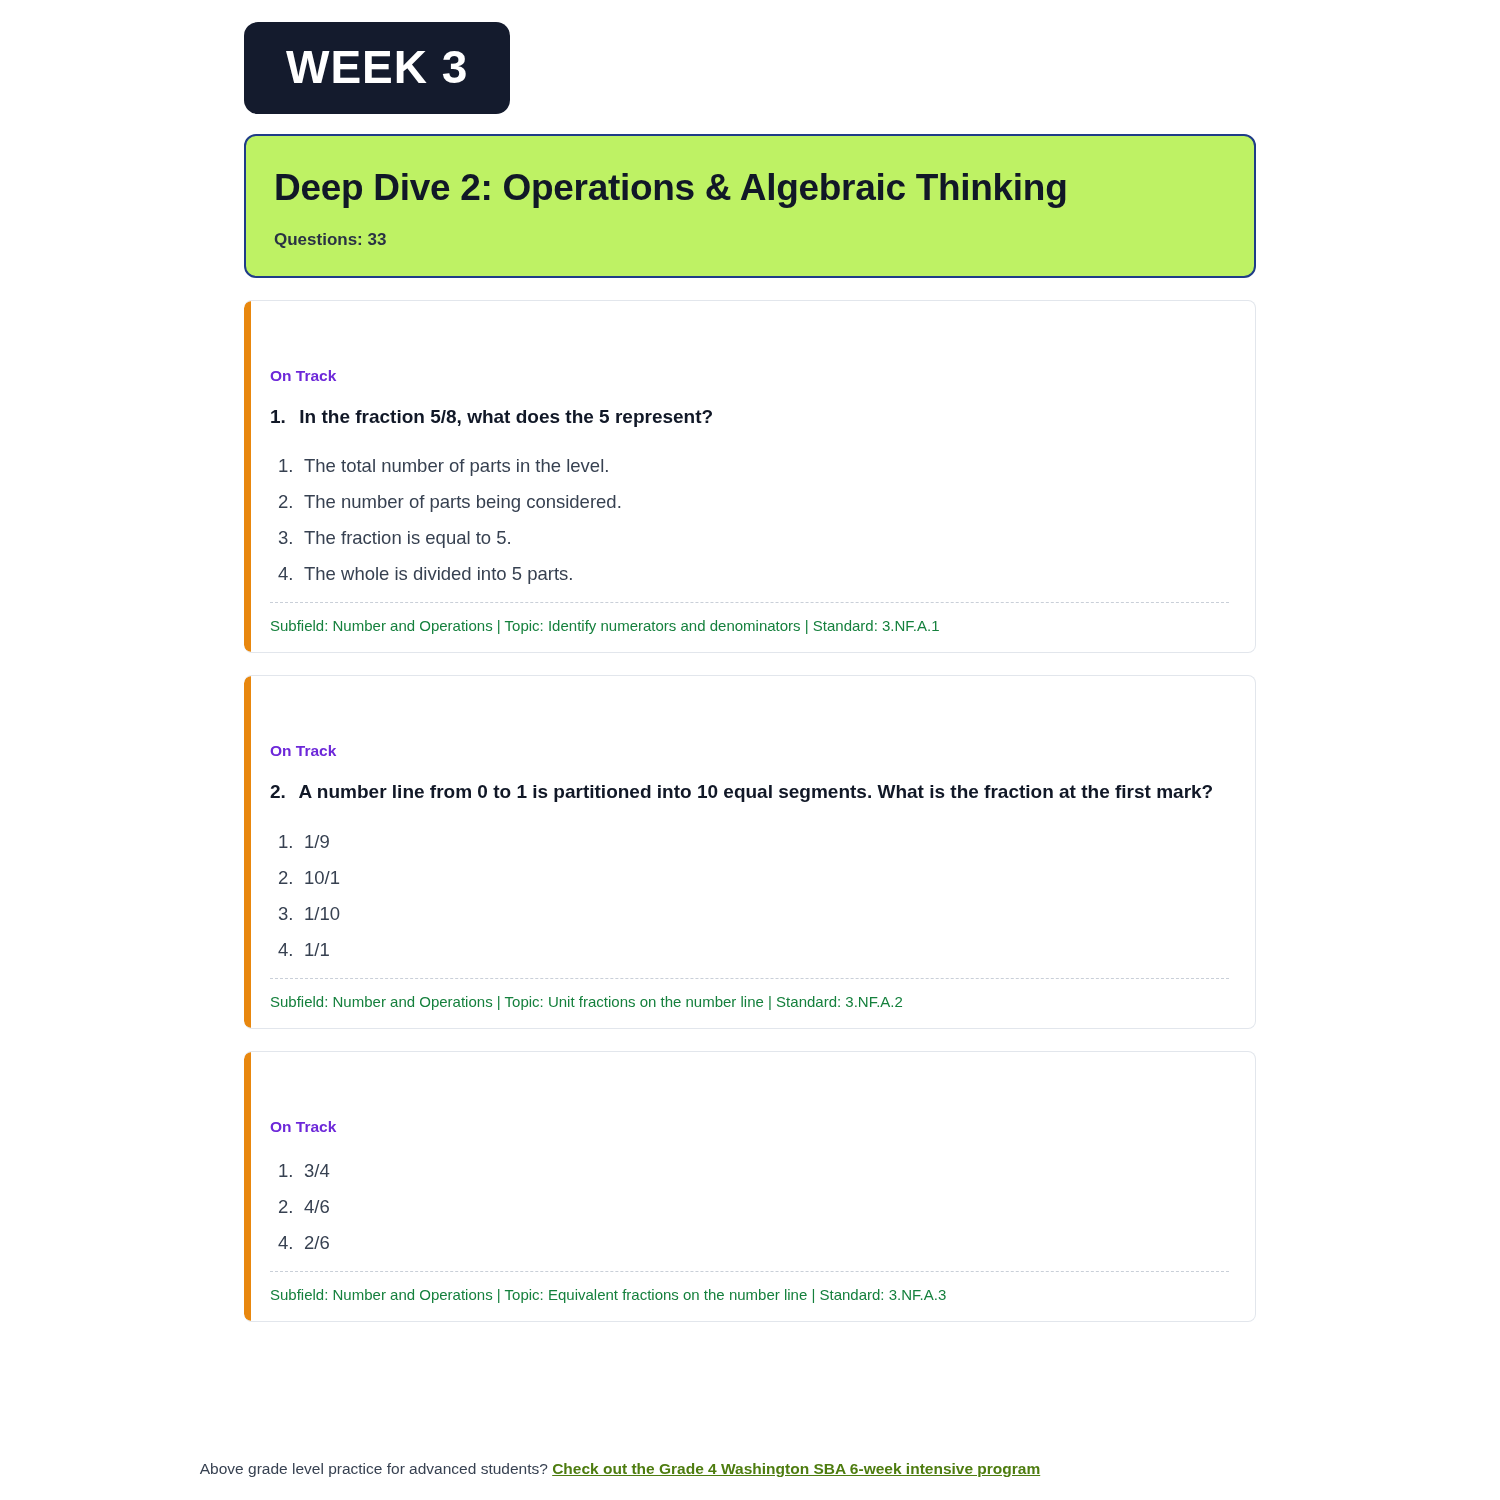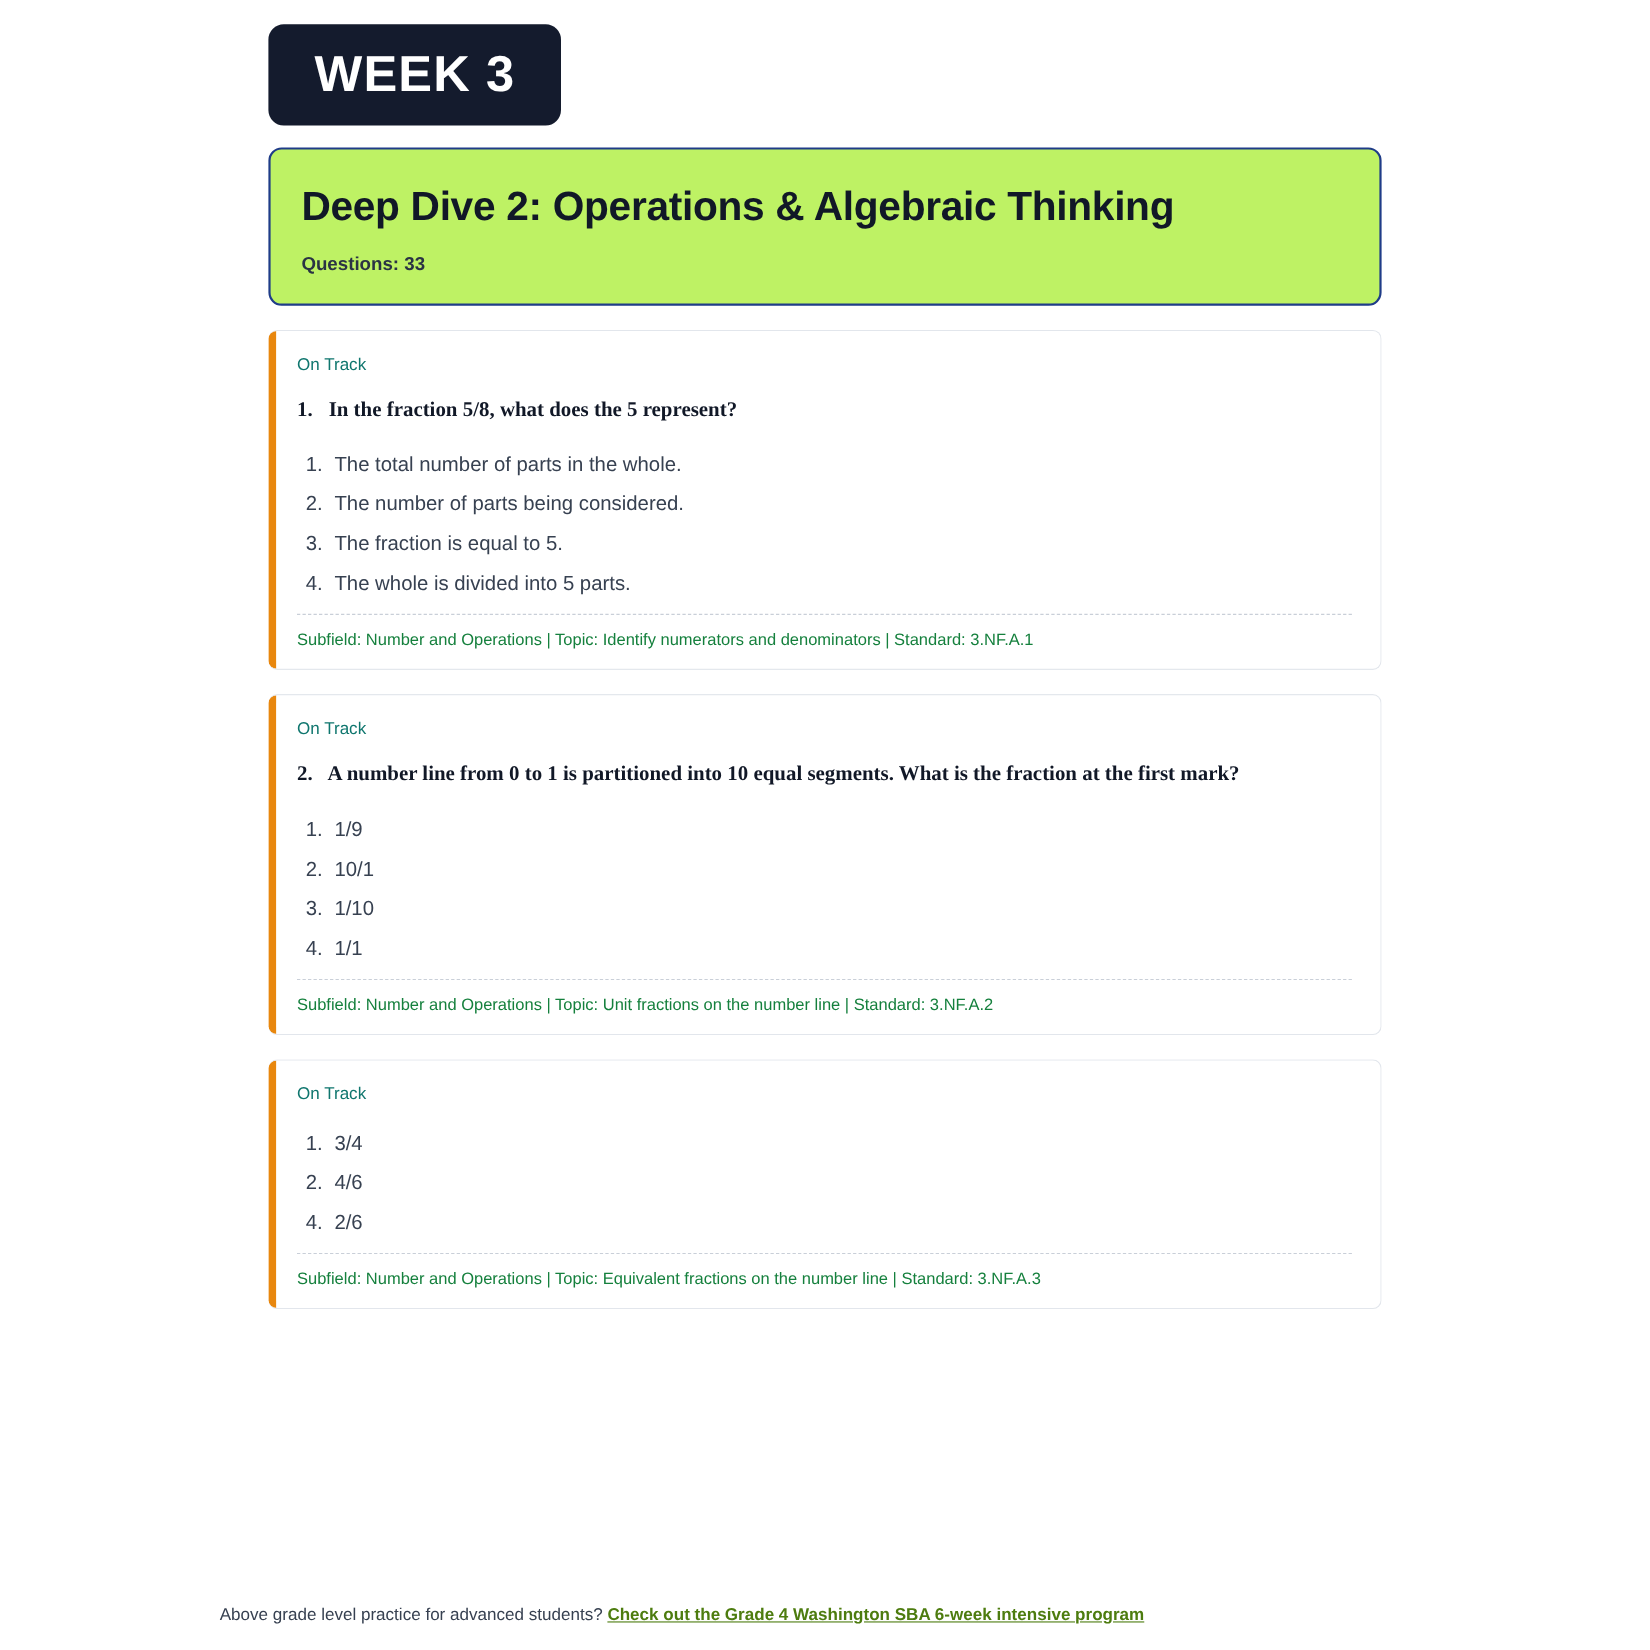--- a/index.html
+++ b/index.html
@@ -91,31 +91,31 @@
     position: absolute;
     left: 0;
     top: 0;
     bottom: 0;
     width: 7px;
     background: #e8870e;
     border-radius: 8px 0 0 8px;
   }
   .qcard .status {
     font-size: 15.5px;
-    font-weight: normal;
-    color: #0f766e;
+    font-weight: bold;
+    color: #6d28d9;
     margin-bottom: 17px;
+    margin-top: 44px;
   }
   .qtext {
     font-size: 19px;
     font-weight: bold;
     color: #111827;
     line-height: 1.6;
     margin-bottom: 16px;
-    font-family: Liberation Serif, serif;
   }
   .qtext .qnum {
     display: inline-block;
     min-width: 24px;
   }
   .choices {
     margin: 0 0 6px 0;
     padding: 0;
     list-style: none;
   }
@@ -170,21 +170,21 @@
     
     <div class="qcard">
       <div class="accent"></div>
       <div class="status">On Track</div>
       <div class="qtext">
         <span class="qnum">1.</span>
         <span>In the fraction 5/8, what does the 5 represent?</span>
       </div>
       <ul class="choices">
         <li>
-          <span class="cnum">1.</span><span>The total number of parts in the whole.</span>
+          <span class="cnum">1.</span><span>The total number of parts in the level.</span>
         </li>
         <li>
           <span class="cnum">2.</span><span>The number of parts being considered.</span>
         </li>
         <li>
           <span class="cnum">3.</span><span>The fraction is equal to 5.</span>
         </li>
         <li>
           <span class="cnum">4.</span><span>The whole is divided into 5 parts.</span>
         </li>

